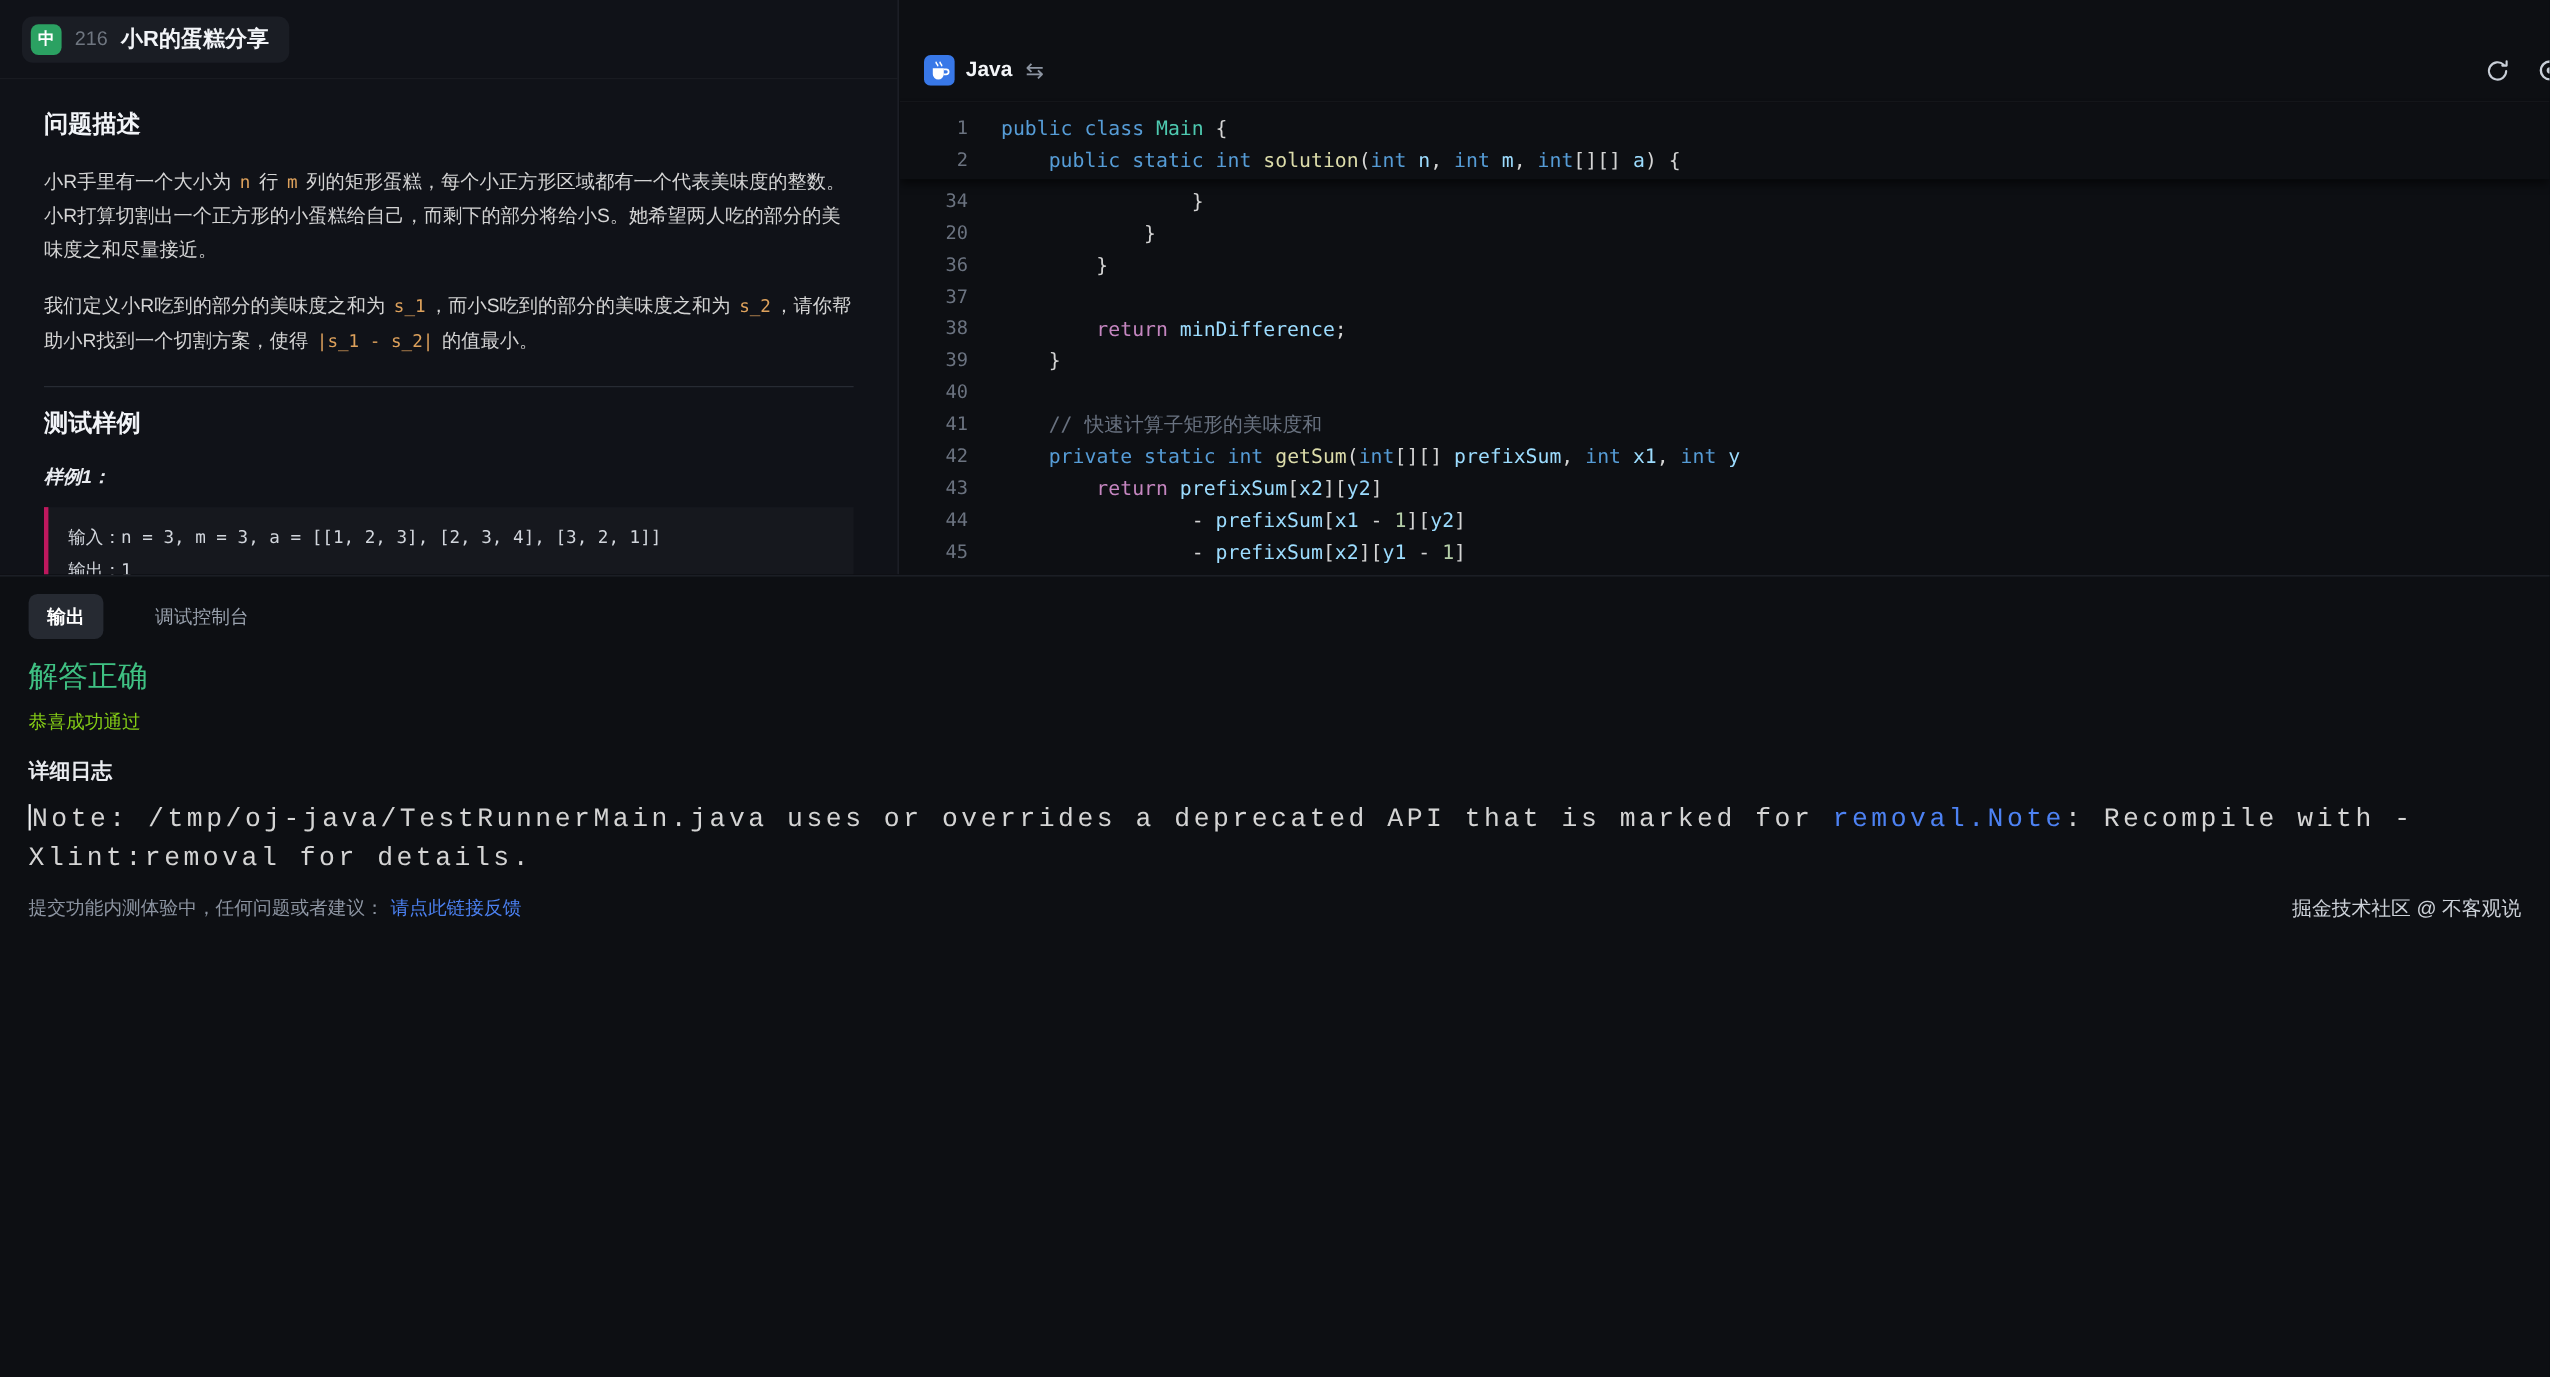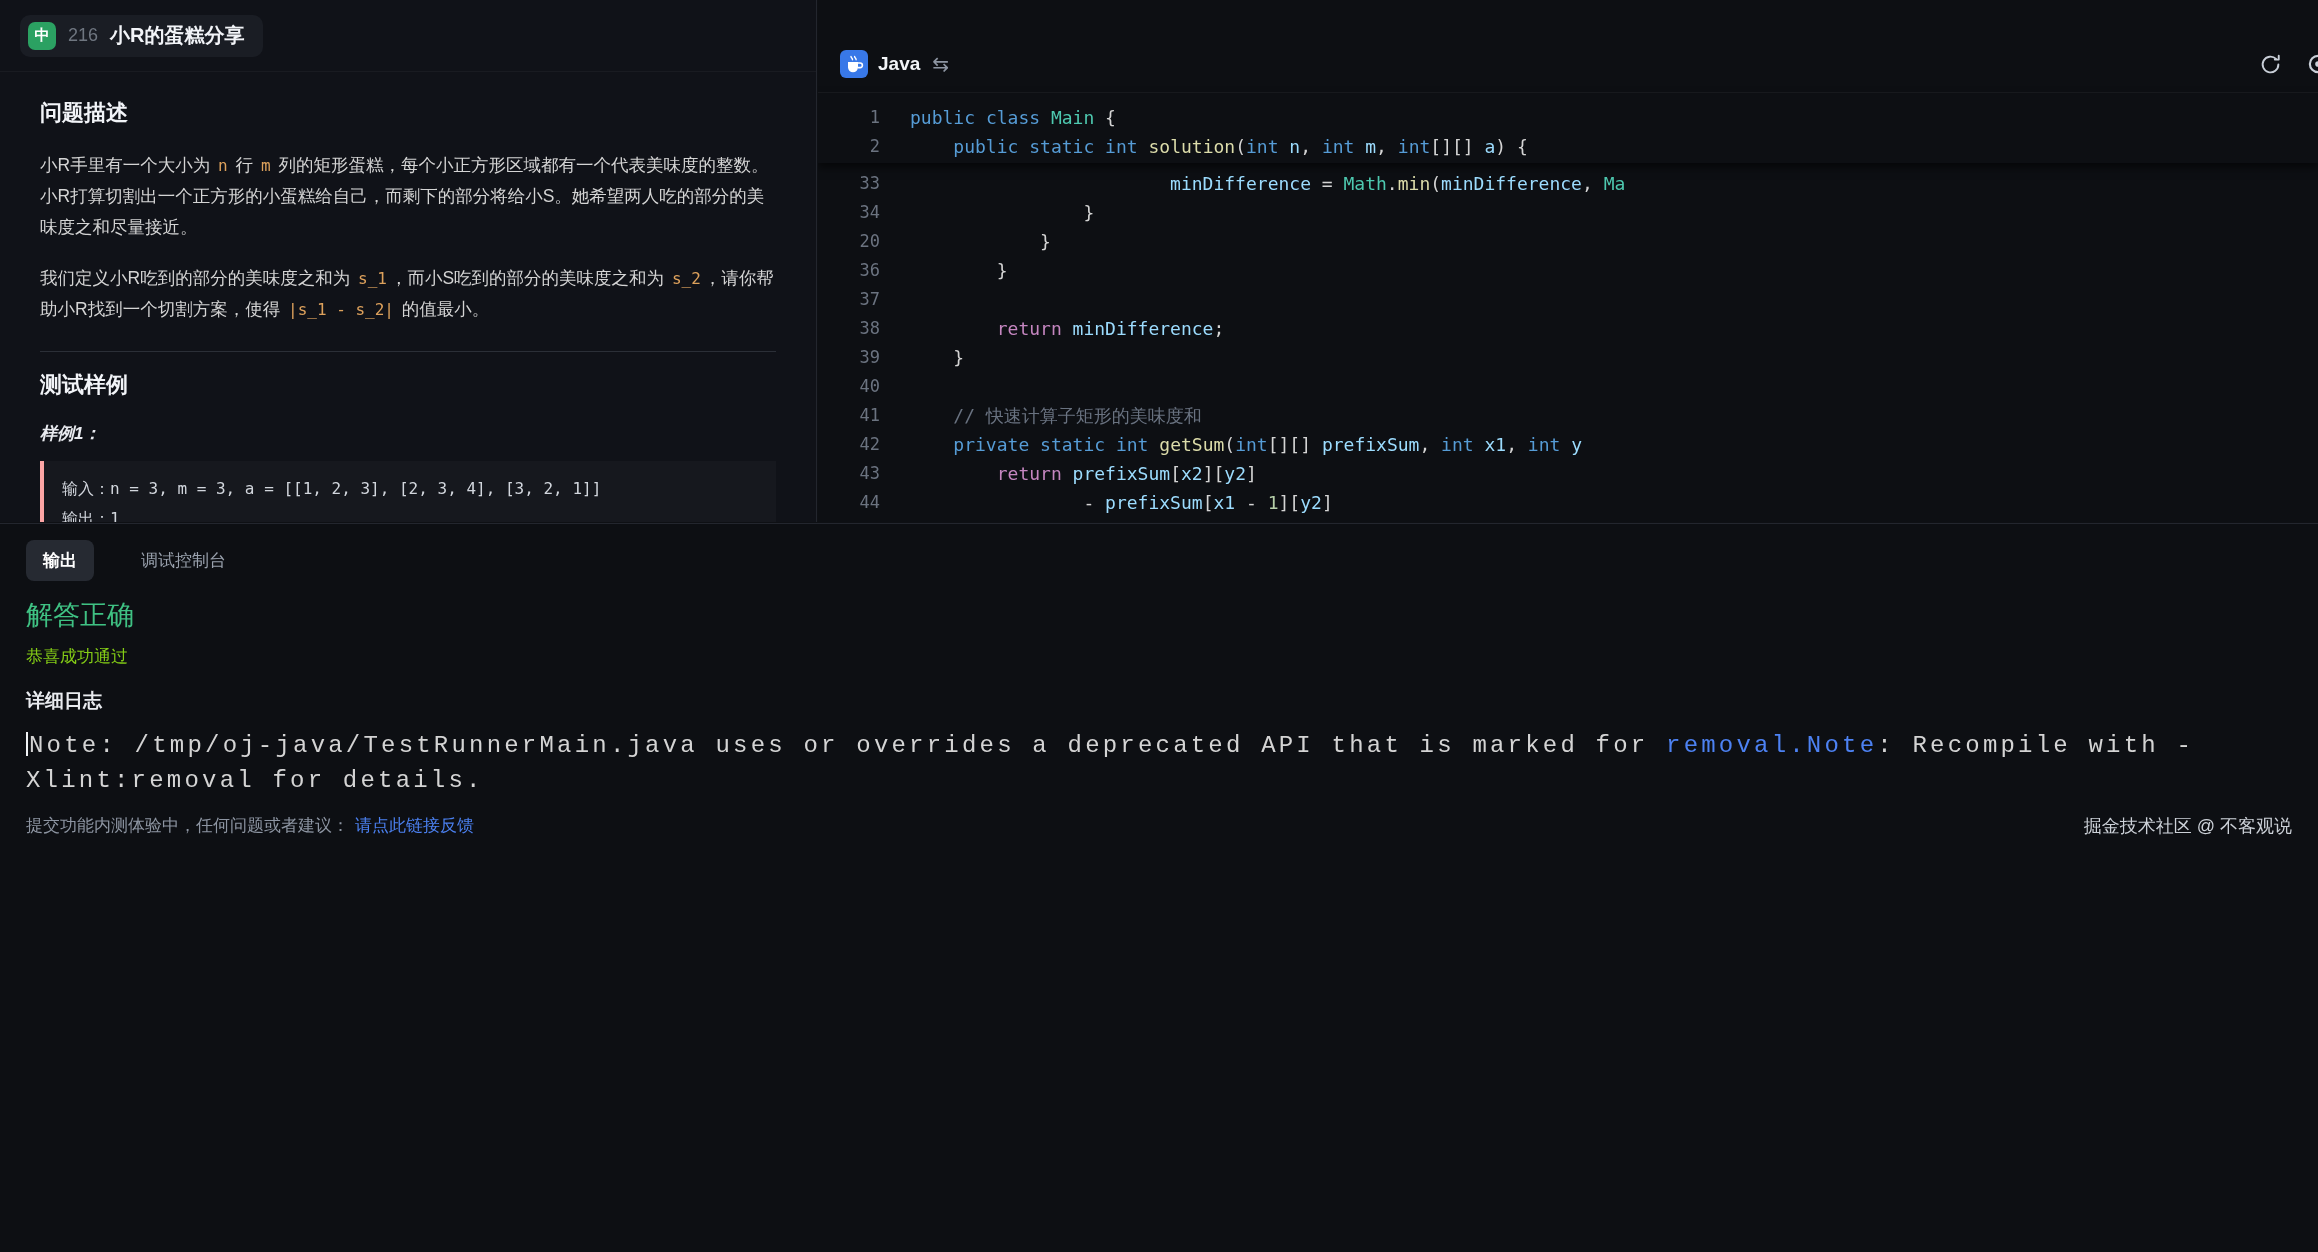--- a/index.html
+++ b/index.html
@@ -23,21 +23,21 @@
     color:#fff; font-size:15px; font-weight:600; display:flex; align-items:center; justify-content:center; }
   .prob-id { color:#6f7680; font-size:18px; }
   .prob-title { color:#f2f4f8; font-size:20px; font-weight:700; }
 
   .problem-body { padding:8px 40px 0; }
   h2.sec { font-size:22px; color:#f2f4f8; font-weight:700; margin:18px 0 22px; }
   .para { font-size:17.5px; line-height:31px; color:#cdd2da; margin:0 0 20px; }
   .inline-code { font-family:"DejaVu Sans Mono",monospace; color:#dda15c; font-size:16px; padding:0 3px; }
   hr.divider { border:none; border-top:1px solid #2b2f37; margin:26px 0 6px; }
   .sample-label { font-style:italic; font-weight:700; color:#e9ebf0; font-size:17px; margin:22px 0 16px; }
-  .sample-block { background:#16181e; border-left:4px solid #fca5a5; padding:13px 18px;
+  .sample-block { background:#16181e; border-left:4px solid #be185d; padding:13px 18px;
     font-family:"DejaVu Sans Mono",monospace; font-size:16px; line-height:30px; color:#d2d6dd; }
   .sample-line { white-space:pre; }
 
   
   .right-panel { position:absolute; left:818px; top:0; right:0; height:522px;
     background:#0d0f13; overflow:hidden; }
   .editor-header { height:57px; display:flex; align-items:center; gap:10px; padding:0 22px;
     border-bottom:1px solid rgba(255,255,255,0.05); position:relative;margin-top:36px; }
   .java-icon { display:flex; }
   .lang-label { color:#f2f4f7; font-size:19px; font-weight:700; }
@@ -142,24 +142,20 @@
             <span class="ln">1</span>
             <span class="code"><span class="tk-kw">public</span><span class="tk-pln"> </span><span class="tk-kw">class</span><span class="tk-pln"> </span><span class="tk-typ">Main</span><span class="tk-pln"> {</span></span>
           </div>
           <div class="code-row">
             <span class="ln">2</span>
             <span class="code"><span class="tk-pln">    </span><span class="tk-kw">public</span><span class="tk-pln"> </span><span class="tk-kw">static</span><span class="tk-pln"> </span><span class="tk-kw">int</span><span class="tk-pln"> </span><span class="tk-fn">solution</span><span class="tk-pln">(</span><span class="tk-kw">int</span><span class="tk-var"> n</span><span class="tk-pln">, </span><span class="tk-kw">int</span><span class="tk-var"> m</span><span class="tk-pln">, </span><span class="tk-kw">int</span><span class="tk-pln">[][]</span><span class="tk-var"> a</span><span class="tk-pln">) {</span></span>
           </div>
         </div>
       <div class="scroll-lines" id="code-lines">
           <div class="code-row">
-            <span class="ln">33</span>
-            <span class="code"><span class="tk-pln">                        </span><span class="tk-var">minDifference</span><span class="tk-pln"> = </span><span class="tk-typ">Math</span><span class="tk-pln">.</span><span class="tk-fn">min</span><span class="tk-pln">(</span><span class="tk-var">minDifference</span><span class="tk-pln">, </span><span class="tk-typ">Ma</span></span>
-          </div>
-          <div class="code-row">
             <span class="ln">34</span>
             <span class="code"><span class="tk-pln">                }</span></span>
           </div>
           <div class="code-row">
             <span class="ln">20</span>
             <span class="code"><span class="tk-pln">            }</span></span>
           </div>
           <div class="code-row">
             <span class="ln">36</span>
             <span class="code"><span class="tk-pln">        }</span></span>

